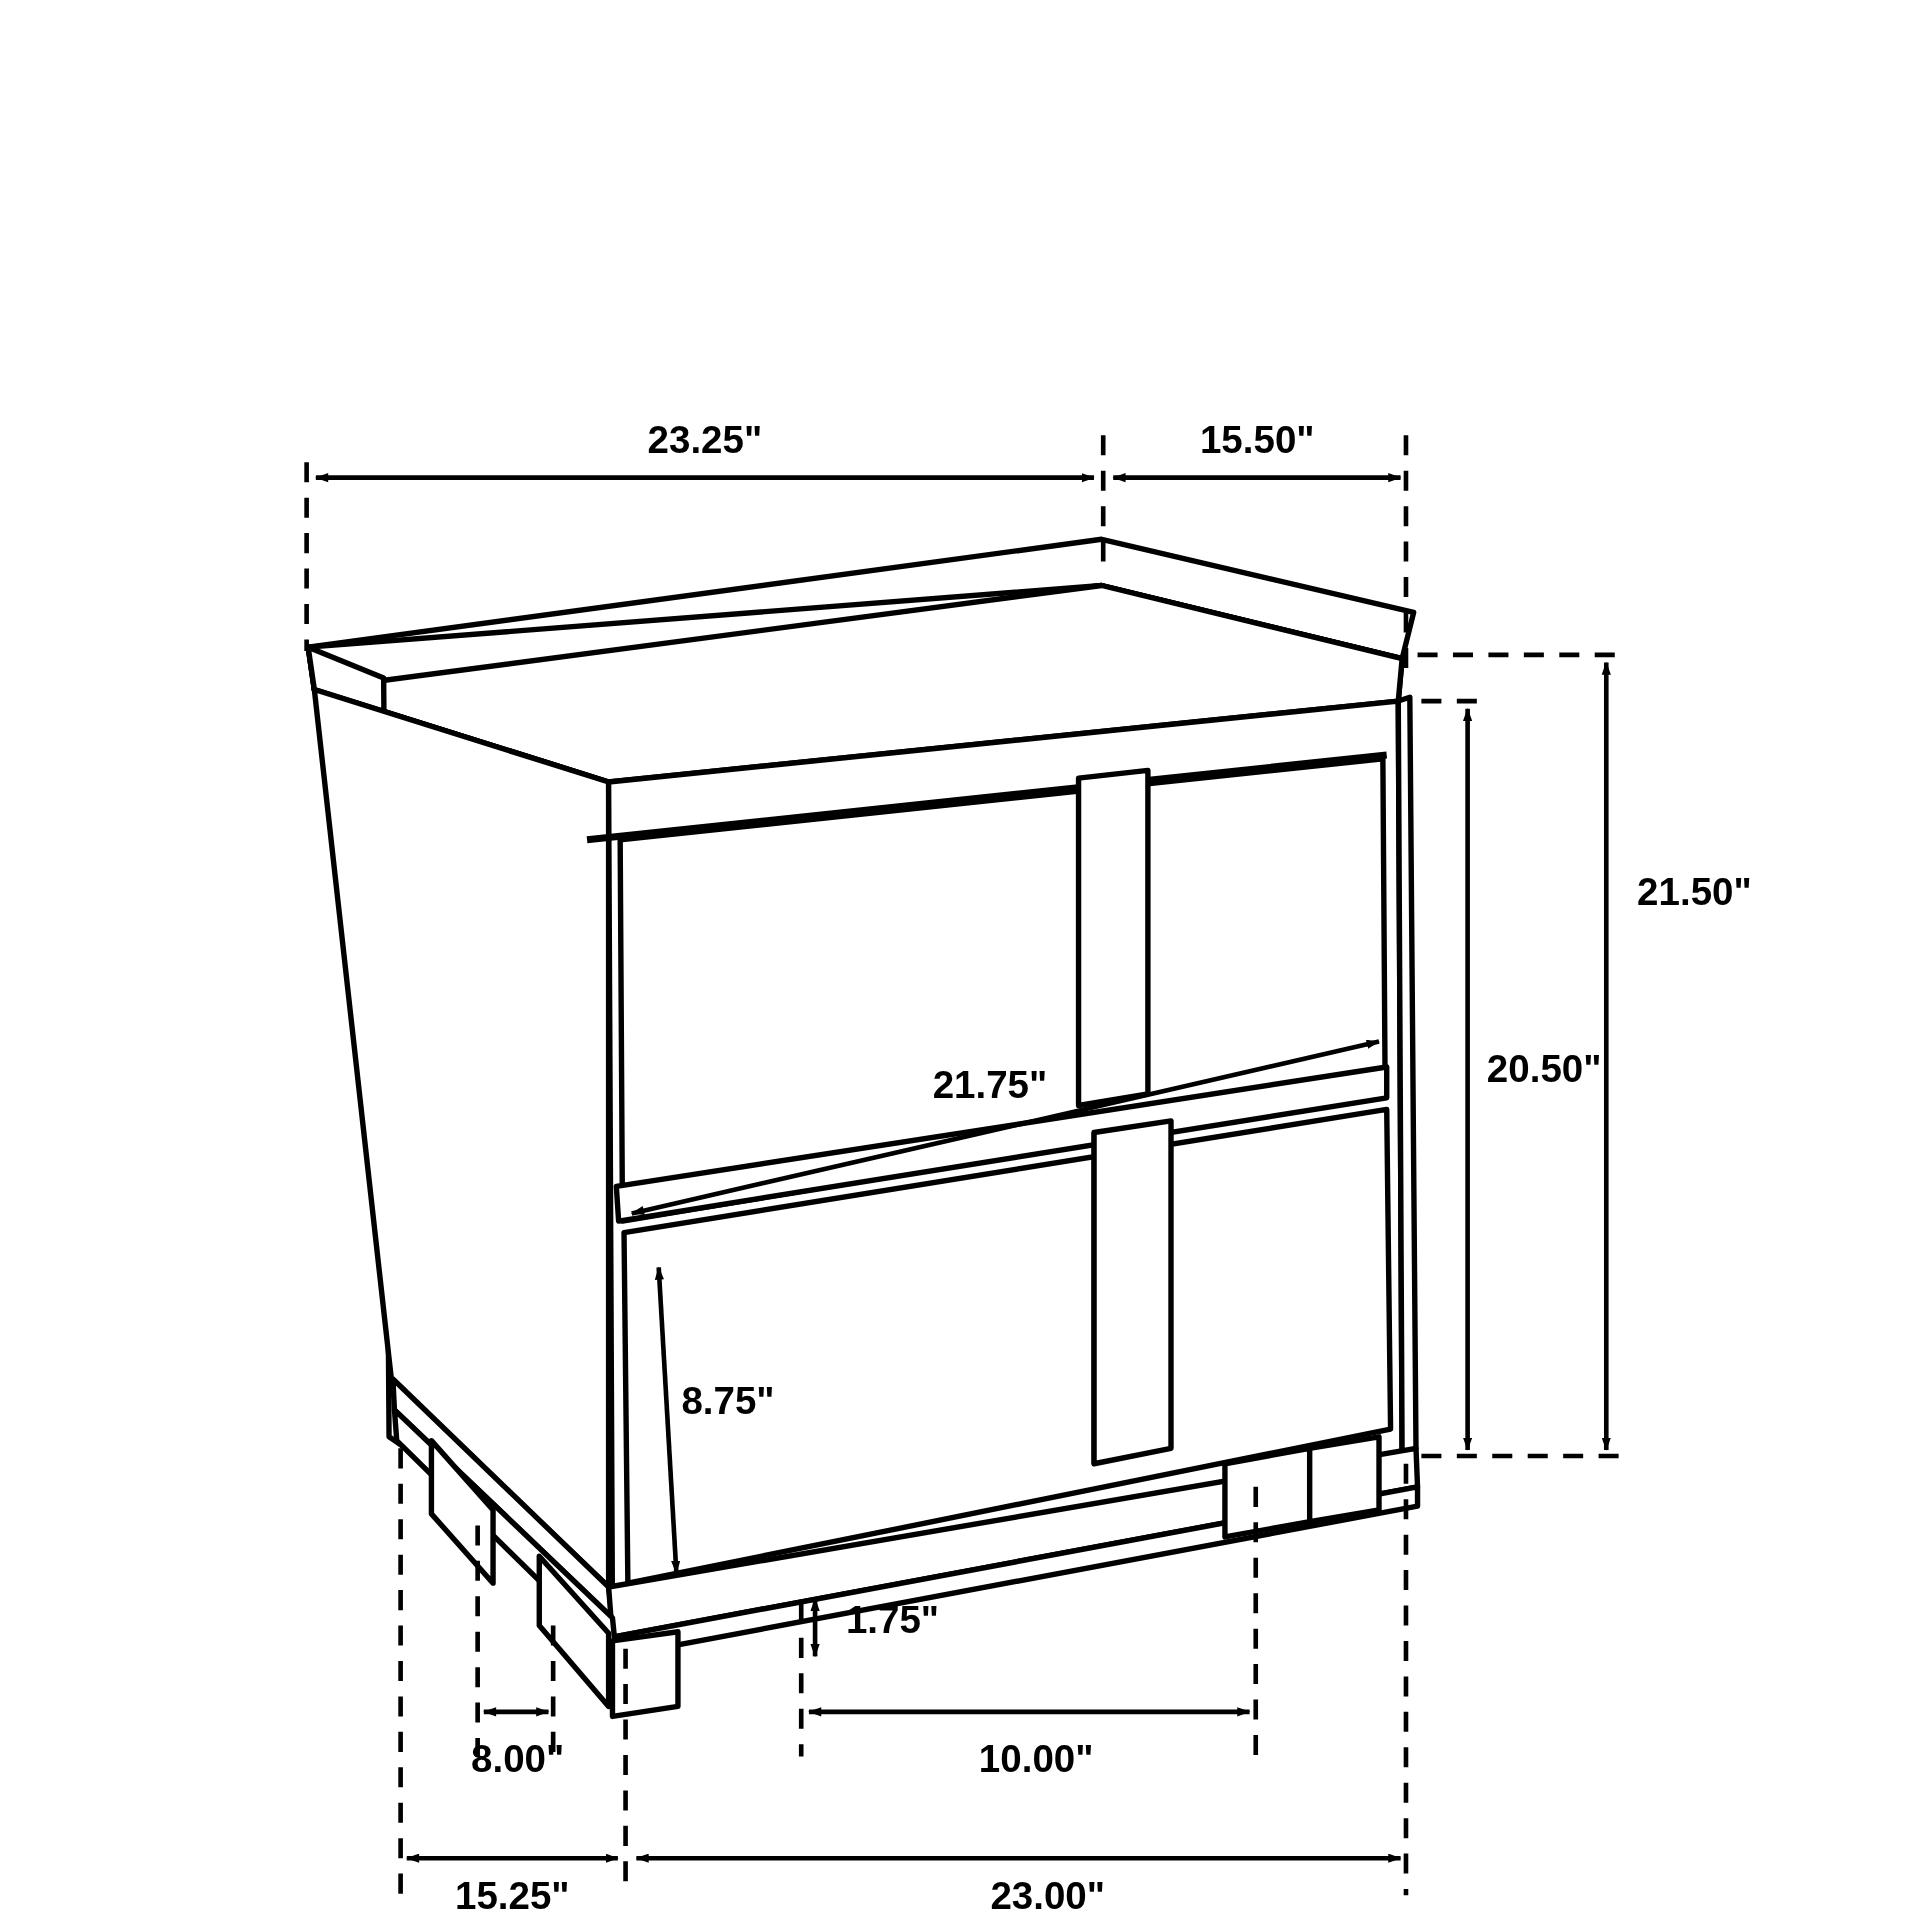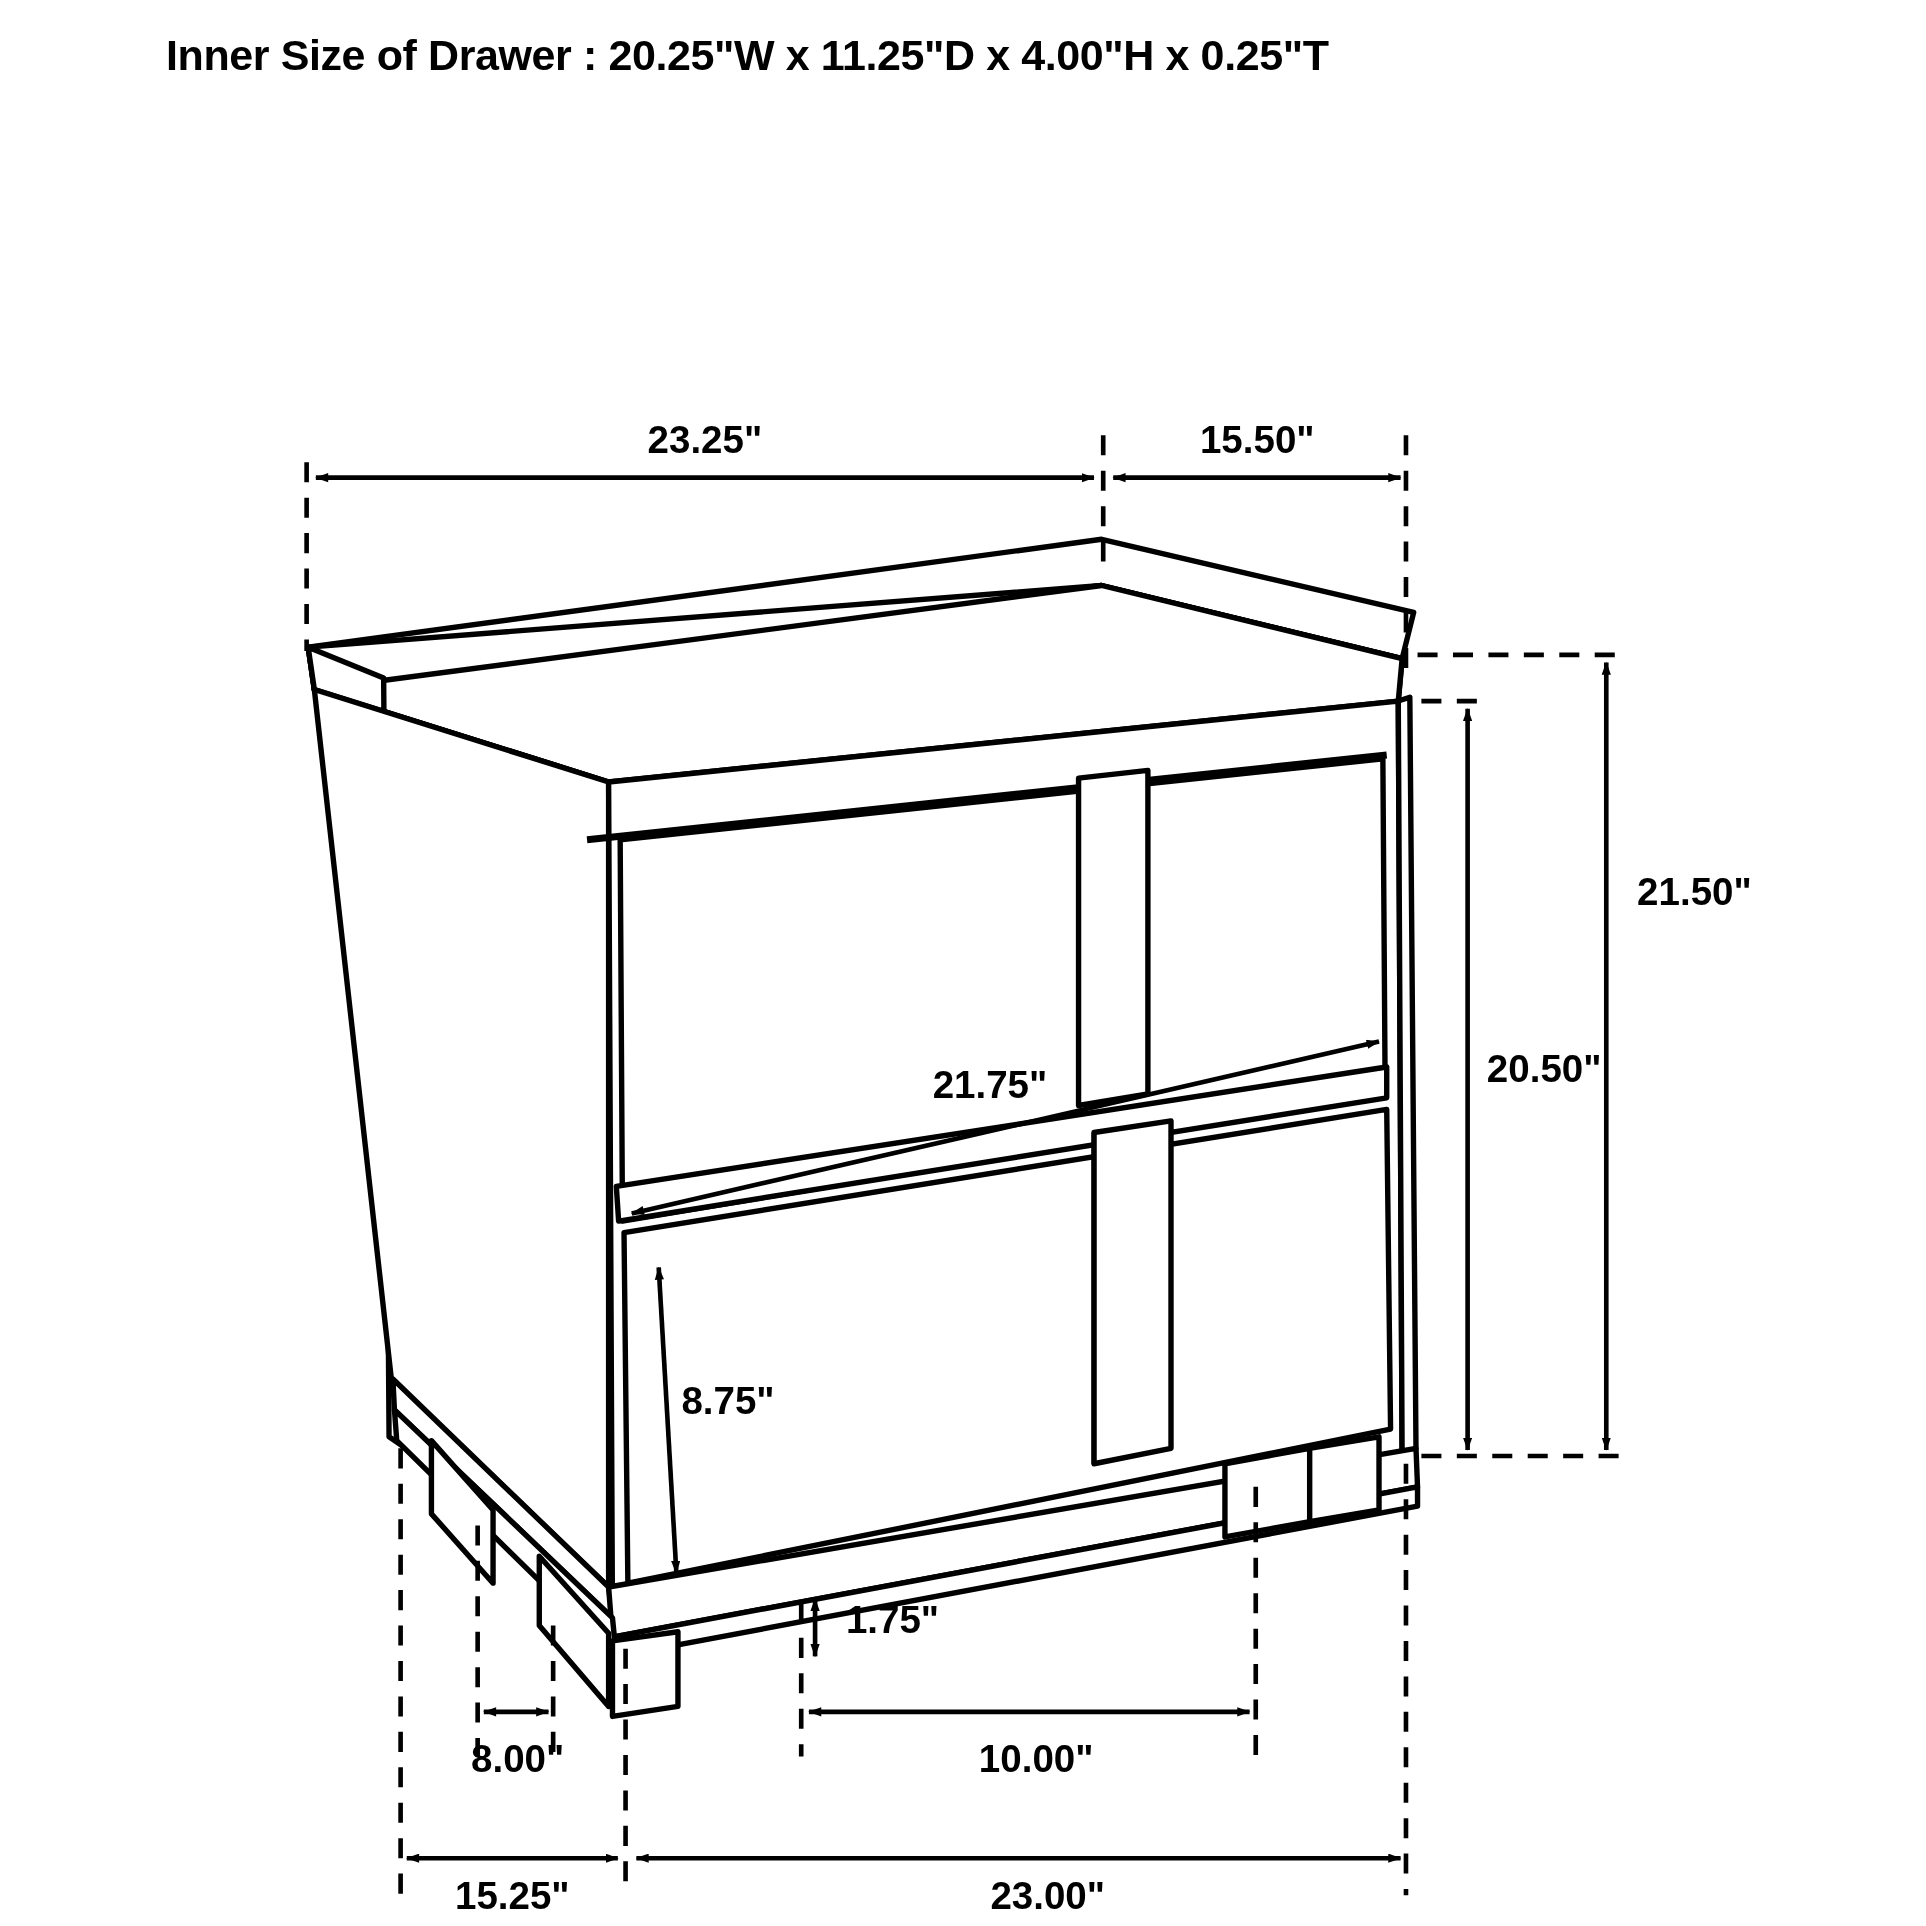--- a/index.html
+++ b/index.html
@@ -42,21 +42,20 @@
     font-size: 50px;
     font-weight: bold;
     fill: #000000;
   }
 </style>
 </head>
 <body>
 
 <div id="stage">
 
-  <div class="title">Inner Size of Drawer : 20.25"W x 11.25"D x 4.00"H x 0.25"T</div>
 
   <svg class="diagram" viewBox="0 0 2500 2500">
     <defs>
       <marker id="arrEnd" markerWidth="18" markerHeight="18" refX="16" refY="6" orient="auto" markerUnits="userSpaceOnUse">
         <path d="M0,0 L17,6 L0,12 z" fill="#000"></path>
       </marker>
       <marker id="arrStart" markerWidth="18" markerHeight="18" refX="1" refY="6" orient="auto" markerUnits="userSpaceOnUse">
         <path d="M17,0 L0,6 L17,12 z" fill="#000"></path>
       </marker>
     </defs>

